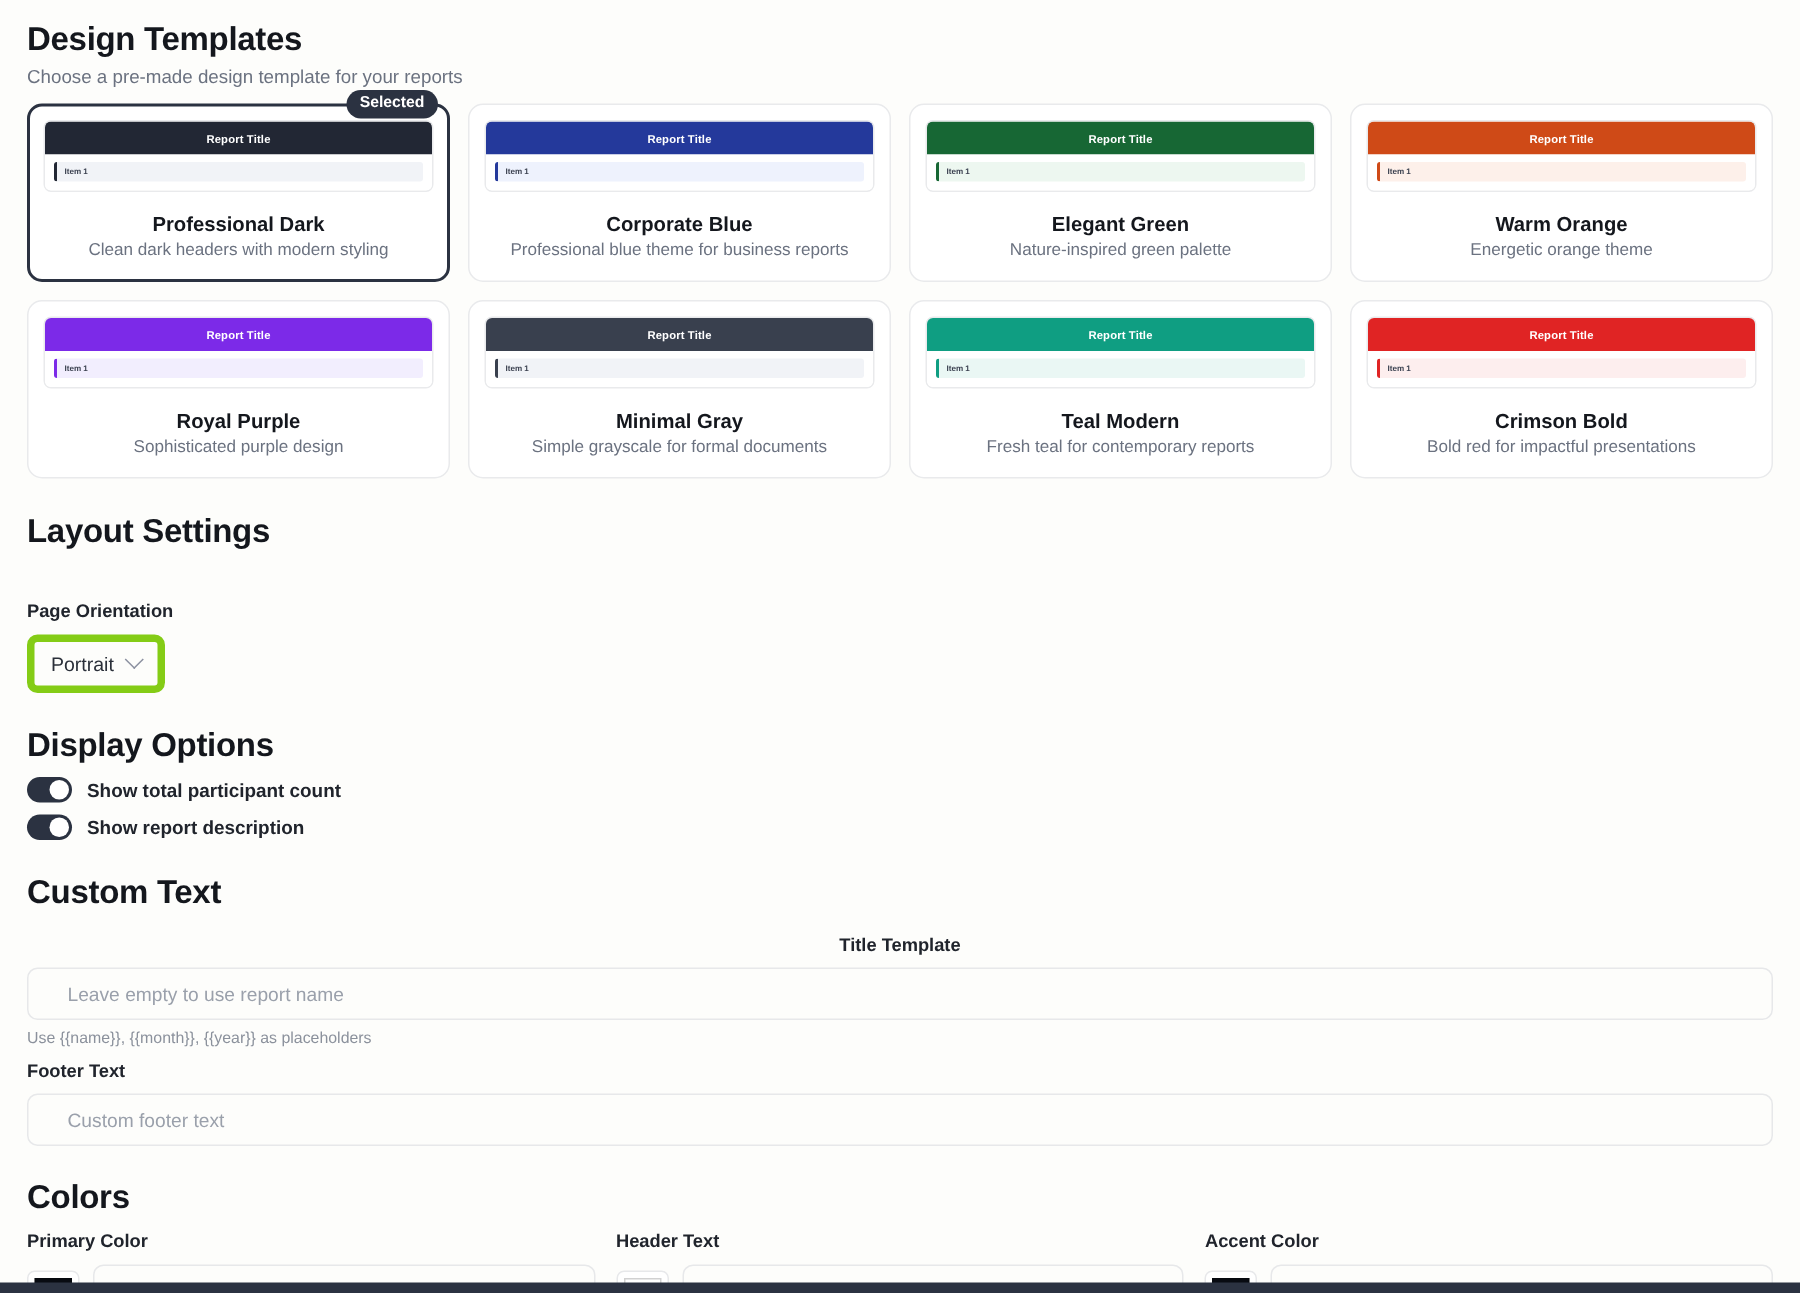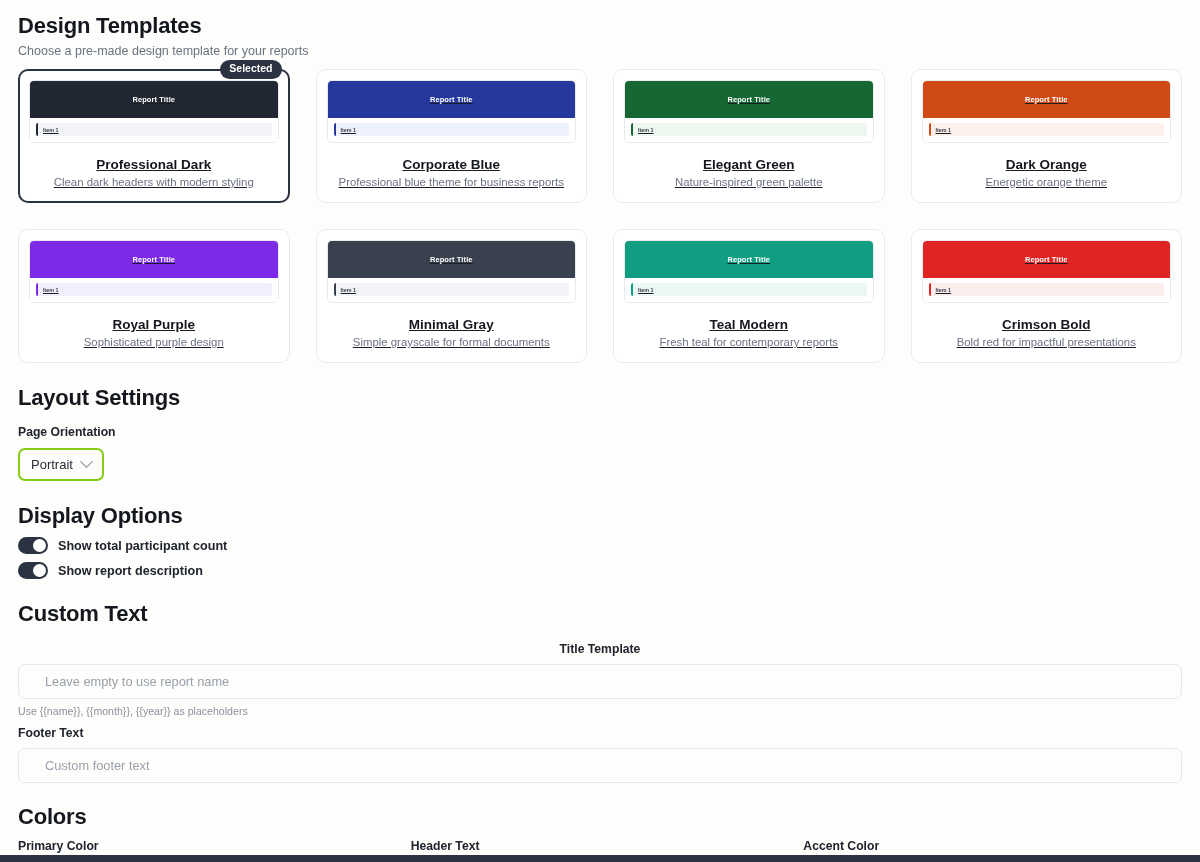--- a/index.html
+++ b/index.html
@@ -33,23 +33,22 @@
   .field-label {
     font-size: 12.2px;
     font-weight: 600;
     color: #20242c;
   }
 
   
   .tpl-grid {
     display: grid;
     grid-template-columns: repeat(4, 1fr);
-    gap: 26px;
+    gap: 12px;
     margin-top: 11px;
-    text-decoration: underline;
   }
   .tpl-card {
     position: relative;
     background: #ffffff;
     border: 1px solid #e9eaec;
     border-radius: 10px;
     padding: 10px 10px 14px 10px;
     cursor: pointer;
   }
   .tpl-card.selected {
@@ -68,21 +67,21 @@
     border-radius: 11px;
     line-height: 1.1;
   }
   .mini {
     border: 1px solid #e9eaec;
     border-radius: 5px;
     overflow: hidden;
     background: #fff;
   }
   .mini-head {
-    height: 37px;
+    height: 22px;
     display: flex;
     align-items: center;
     justify-content: center;
     font-size: 7.5px;
     font-weight: 700;
     color: #ffffff;
     letter-spacing: 0.1px;
   }
   .mini-body {
     padding: 5px 6px 6px 6px;
@@ -113,21 +112,21 @@
     color: #6b7280;
     margin-top: 4px;
   }
 
   
   .select-box {
     display: inline-flex;
     align-items: center;
     gap: 9px;
     background: #fdfdfb;
-    border: 2px solid #84cc16;
+    border: 5px solid #84cc16;
     border-radius: 7px;
     padding: 7px 11px;
     font-size: 13px;
     color: #2a2f39;
     cursor: pointer;
   }
   .chev {
     width: 9px; height: 9px;
     border-right: 1.4px solid #8b90a0;
     border-bottom: 1.4px solid #8b90a0;
@@ -267,21 +266,21 @@
         <div class="tpl-name">Elegant Green</div>
         <div class="tpl-desc">Nature-inspired green palette</div>
       </div>
       <div class="tpl-card">
         <div class="mini">
           <div class="mini-head" style="background:#cf4a17">Report Title</div>
           <div class="mini-body">
             <div class="mini-row" style="background:#fdf0ea;border-left-color:#cf4a17">Item 1</div>
           </div>
         </div>
-        <div class="tpl-name">Dark Orange</div>
+        <div class="tpl-name">Warm Orange</div>
         <div class="tpl-desc">Energetic orange theme</div>
       </div>
       <div class="tpl-card">
         <div class="mini">
           <div class="mini-head" style="background:#7c2ae8">Report Title</div>
           <div class="mini-body">
             <div class="mini-row" style="background:#f2eefe;border-left-color:#7c2ae8">Item 1</div>
           </div>
         </div>
         <div class="tpl-name">Royal Purple</div>
@@ -314,21 +313,21 @@
             <div class="mini-row" style="background:#fdeeee;border-left-color:#e02424">Item 1</div>
           </div>
         </div>
         <div class="tpl-name">Crimson Bold</div>
         <div class="tpl-desc">Bold red for impactful presentations</div>
       </div>
     </div>
 
   <div class="mt-head" style="margin-top:22px;">
     <div class="section-title">Layout Settings</div>
-    <div class="field-label" style="margin-top:14px;">Page Orientation</div>
+    <div class="field-label" style="margin-top:33px;">Page Orientation</div>
     <div class="select-box" style="margin-top:9px;">
       <span>Portrait</span>
       <span class="chev"></span>
     </div>
   </div>
 
   <div style="margin-top:22px;">
     <div class="section-title">Display Options</div>
     <div id="toggle-list" style="margin-top:7px;">
         <div class="toggle-row">

